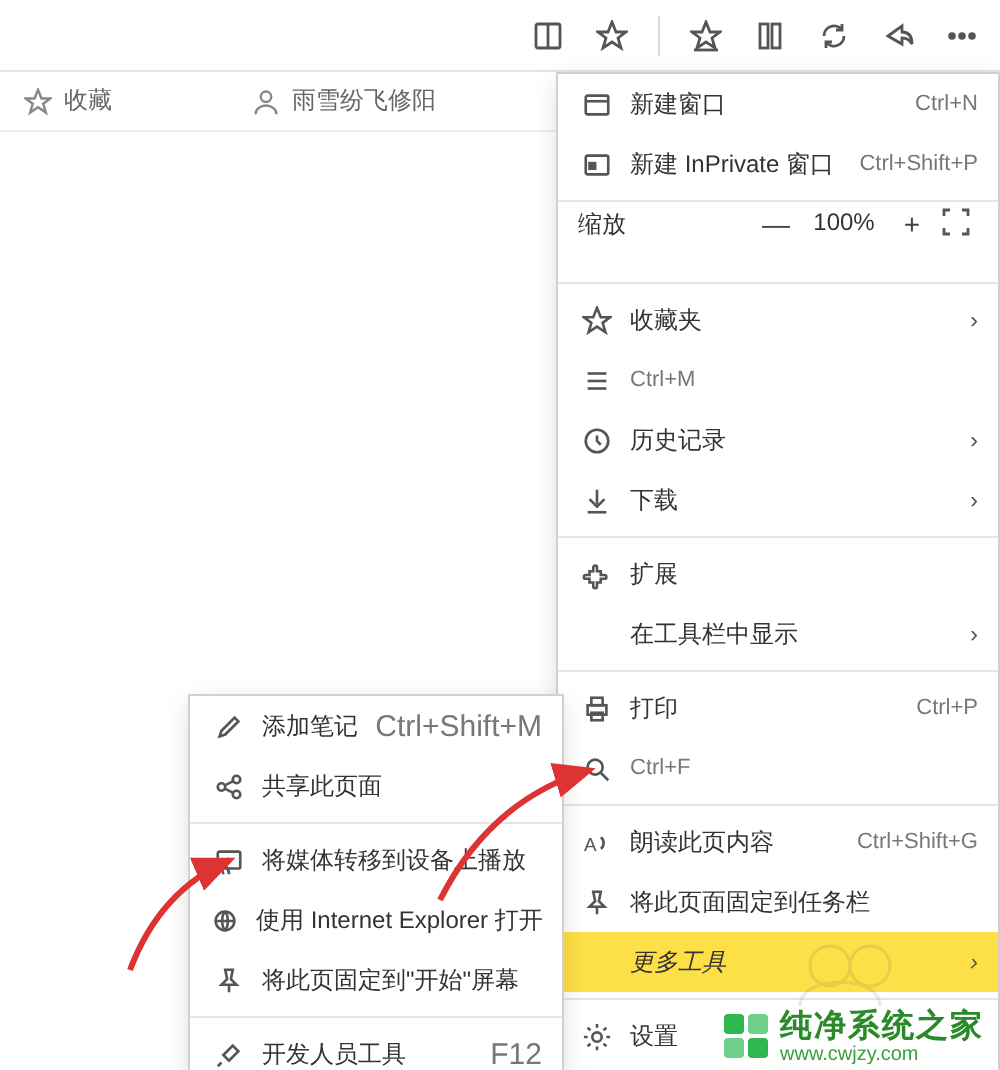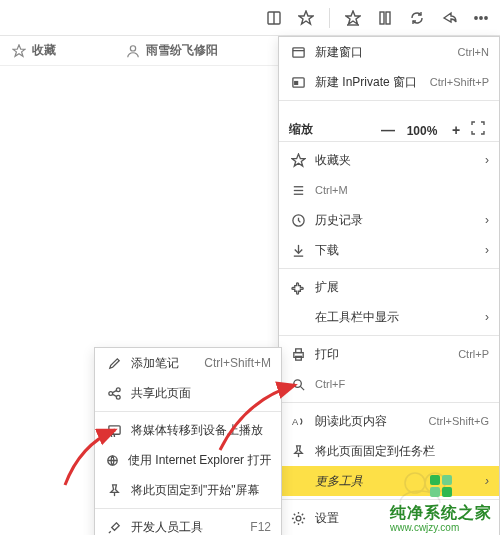--- a/index.html
+++ b/index.html
@@ -8,67 +8,67 @@
   .toolbar {
     height: 36px; display: flex; align-items: center; justify-content: flex-end;
     gap: 14px; padding: 0 10px; border-bottom: 1px solid #e5e5e5; color: #555;
   }
   .toolbar .divider { width: 1px; height: 20px; background: #ddd; }
   .toolbar .icon { width: 18px; height: 18px; display: flex; align-items: center; justify-content: center; color: #555; }
   .toolbar .icon svg { width: 16px; height: 16px; stroke: #555; fill: none; stroke-width: 1.4; }
 
   .bookmarks-bar {
     height: 30px; display: flex; align-items: center; gap: 70px; padding: 0 12px;
-    color: #666; font-size: 12px; border-bottom: 1px solid #eee; font-weight: bold;
+    color: #666; font-size: 12px; border-bottom: 1px solid #eee;
   }
   .bookmarks-bar .fav-item { display: flex; align-items: center; gap: 6px; }
   .bookmarks-bar .ico { width: 14px; height: 14px; display: inline-flex; align-items: center; justify-content: center; }
   .bookmarks-bar .ico svg { width: 14px; height: 14px; stroke: #888; fill: none; stroke-width: 1.4; }
 
   
   .main-menu {
     position: absolute; top: 36px; right: 0; width: 222px; background: #fff;
     border: 1px solid #d0d0d0; box-shadow: 0 4px 12px rgba(0,0,0,.12);
     font-size: 12px; color: #333;
   }
   .main-menu .mi { display: flex; align-items: center; height: 30px; padding: 0 10px 0 10px; position: relative; }
   .main-menu .mi .micon { width: 18px; display: flex; align-items: center; justify-content: center; margin-right: 8px; color: #555; }
   .main-menu .mi .micon svg { width: 15px; height: 15px; stroke: #555; fill: none; stroke-width: 1.4; }
   .main-menu .mi .label { flex: 1; white-space: nowrap; }
   .main-menu .mi .shortcut { color: #777; font-size: 11px; }
   .main-menu .mi .chev { width: 12px; text-align: right; color: #555; }
   .main-menu .sep { height: 1px; background: #e5e5e5; margin: 3px 0; }
   .main-menu .mi.highlight { background: #fde047; font-style: italic; }
-  .main-menu .zoom-row { display: flex; align-items: flex-end; height: 34px; padding: 0 10px; font-weight: bold; }
+  .main-menu .zoom-row { display: flex; align-items: flex-start; height: 34px; padding: 0 10px; }
   .main-menu .zoom-row .zlabel { flex: 1; color: #333; }
   .main-menu .zoom-row .zminus, .main-menu .zoom-row .zplus, .main-menu .zoom-row .zfull { width: 22px; text-align: center; color: #444; font-size: 14px; }
   .main-menu .zoom-row .zval { width: 46px; text-align: center; }
   .main-menu .indent .label { padding-left: 26px; }
 
   
   .submenu {
     position: absolute; top: 347px; left: 94px; width: 188px; background: #fff;
     border: 1px solid #d0d0d0; box-shadow: 0 4px 12px rgba(0,0,0,.12);
     font-size: 12px; color: #333;
   }
   .submenu .mi { display: flex; align-items: center; height: 30px; padding: 0 10px; }
   .submenu .mi .micon { width: 18px; display: flex; align-items: center; justify-content: center; margin-right: 8px; }
   .submenu .mi .micon svg { width: 15px; height: 15px; stroke: #555; fill: none; stroke-width: 1.4; }
   .submenu .mi .label { flex: 1; white-space: nowrap; }
-  .submenu .mi .shortcut { color: #777; font-size: 12px; }
+  .submenu .mi .shortcut { color: #777; font-size: 15px; }
   .submenu .sep { height: 1px; background: #e5e5e5; margin: 3px 0; }
 
   
   .arrow { position: absolute; pointer-events: none; }
   .arrow svg { overflow: visible; }
 
   
   .watermark {
     position: absolute; right: 8px; bottom: 2px; display: flex; align-items: center; gap: 6px;
-    color: #2a8a2a; font-size: 16px; font-weight: 600; letter-spacing: 1px; flex-direction: column;
+    color: #2a8a2a; font-size: 16px; font-weight: 600; letter-spacing: 1px;
   }
   .watermark .logo { width: 22px; height: 22px; display: grid; grid-template-columns: 1fr 1fr; grid-template-rows: 1fr 1fr; gap: 2px; }
   .watermark .logo span { background: #2fb84f; border-radius: 2px; }
   .watermark .logo span:nth-child(2){ background:#6fd08a; }
   .watermark .logo span:nth-child(3){ background:#6fd08a; }
   .watermark .url { font-size: 10px; color: #3aa03a; font-weight: 400; display: block; letter-spacing: 0; margin-top: -2px; }
 
   .ghost {
     position: absolute; right: 30px; bottom: 30px; width: 80px; height: 40px; opacity: .12;
   }

